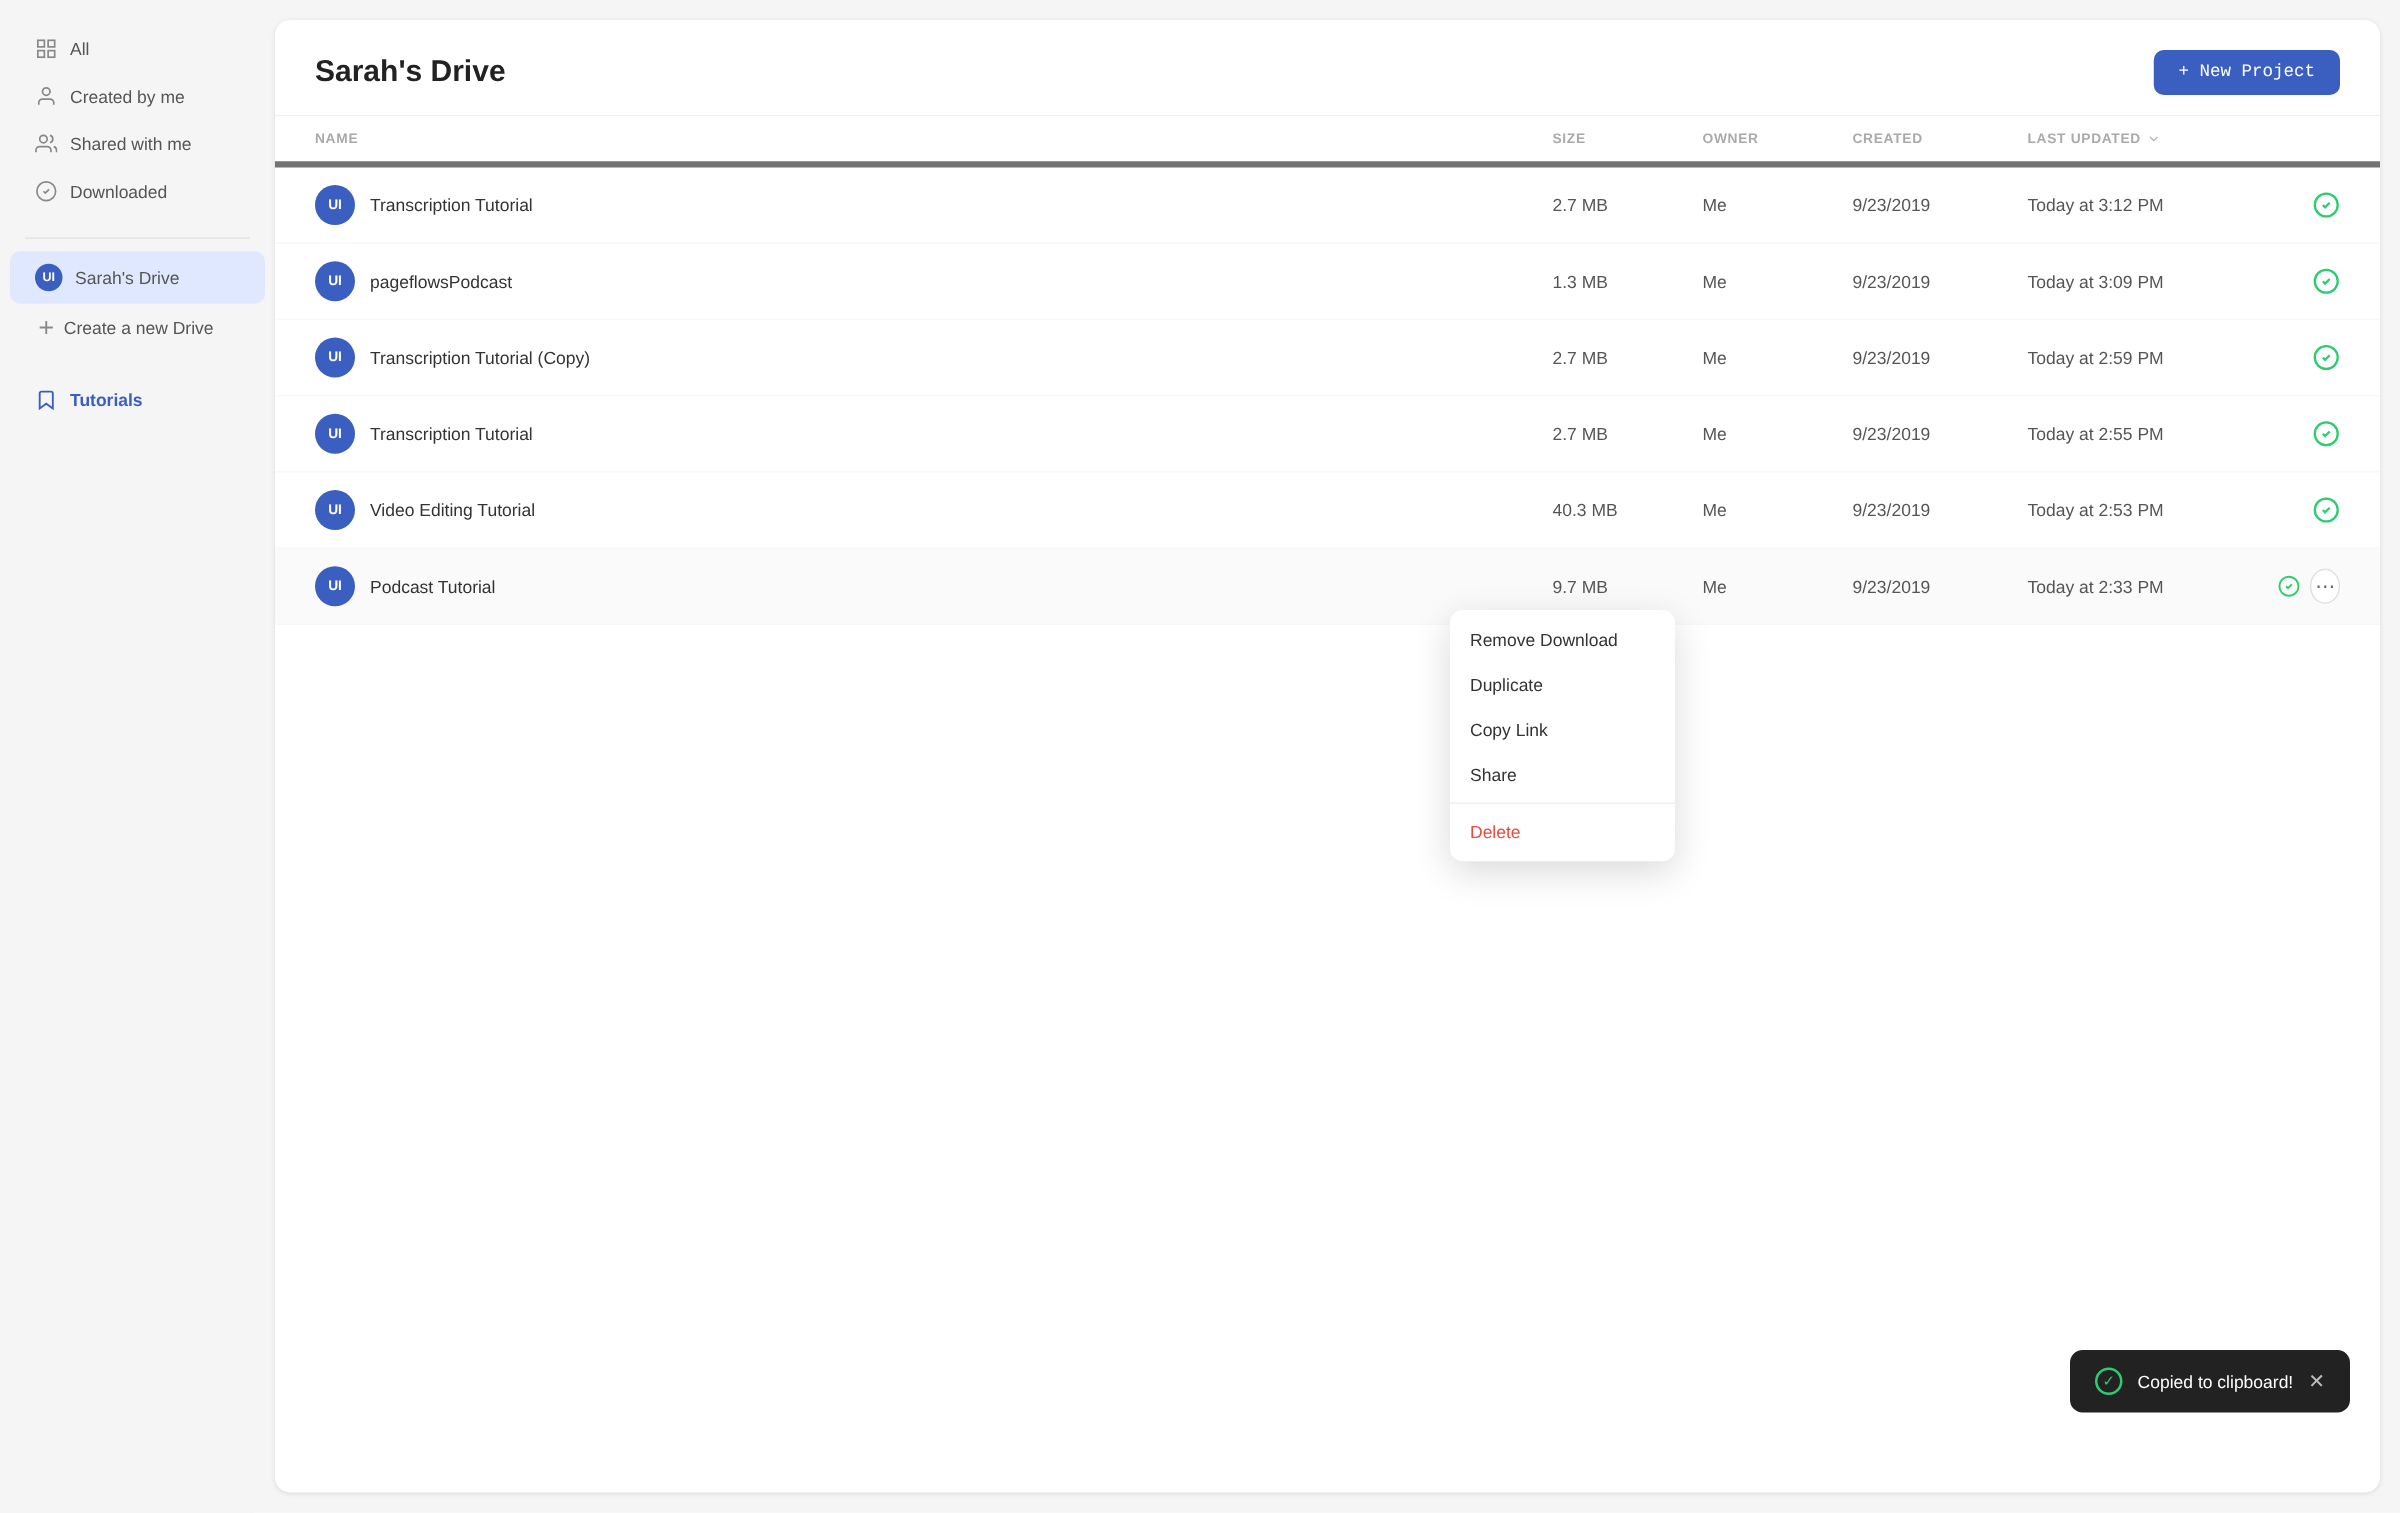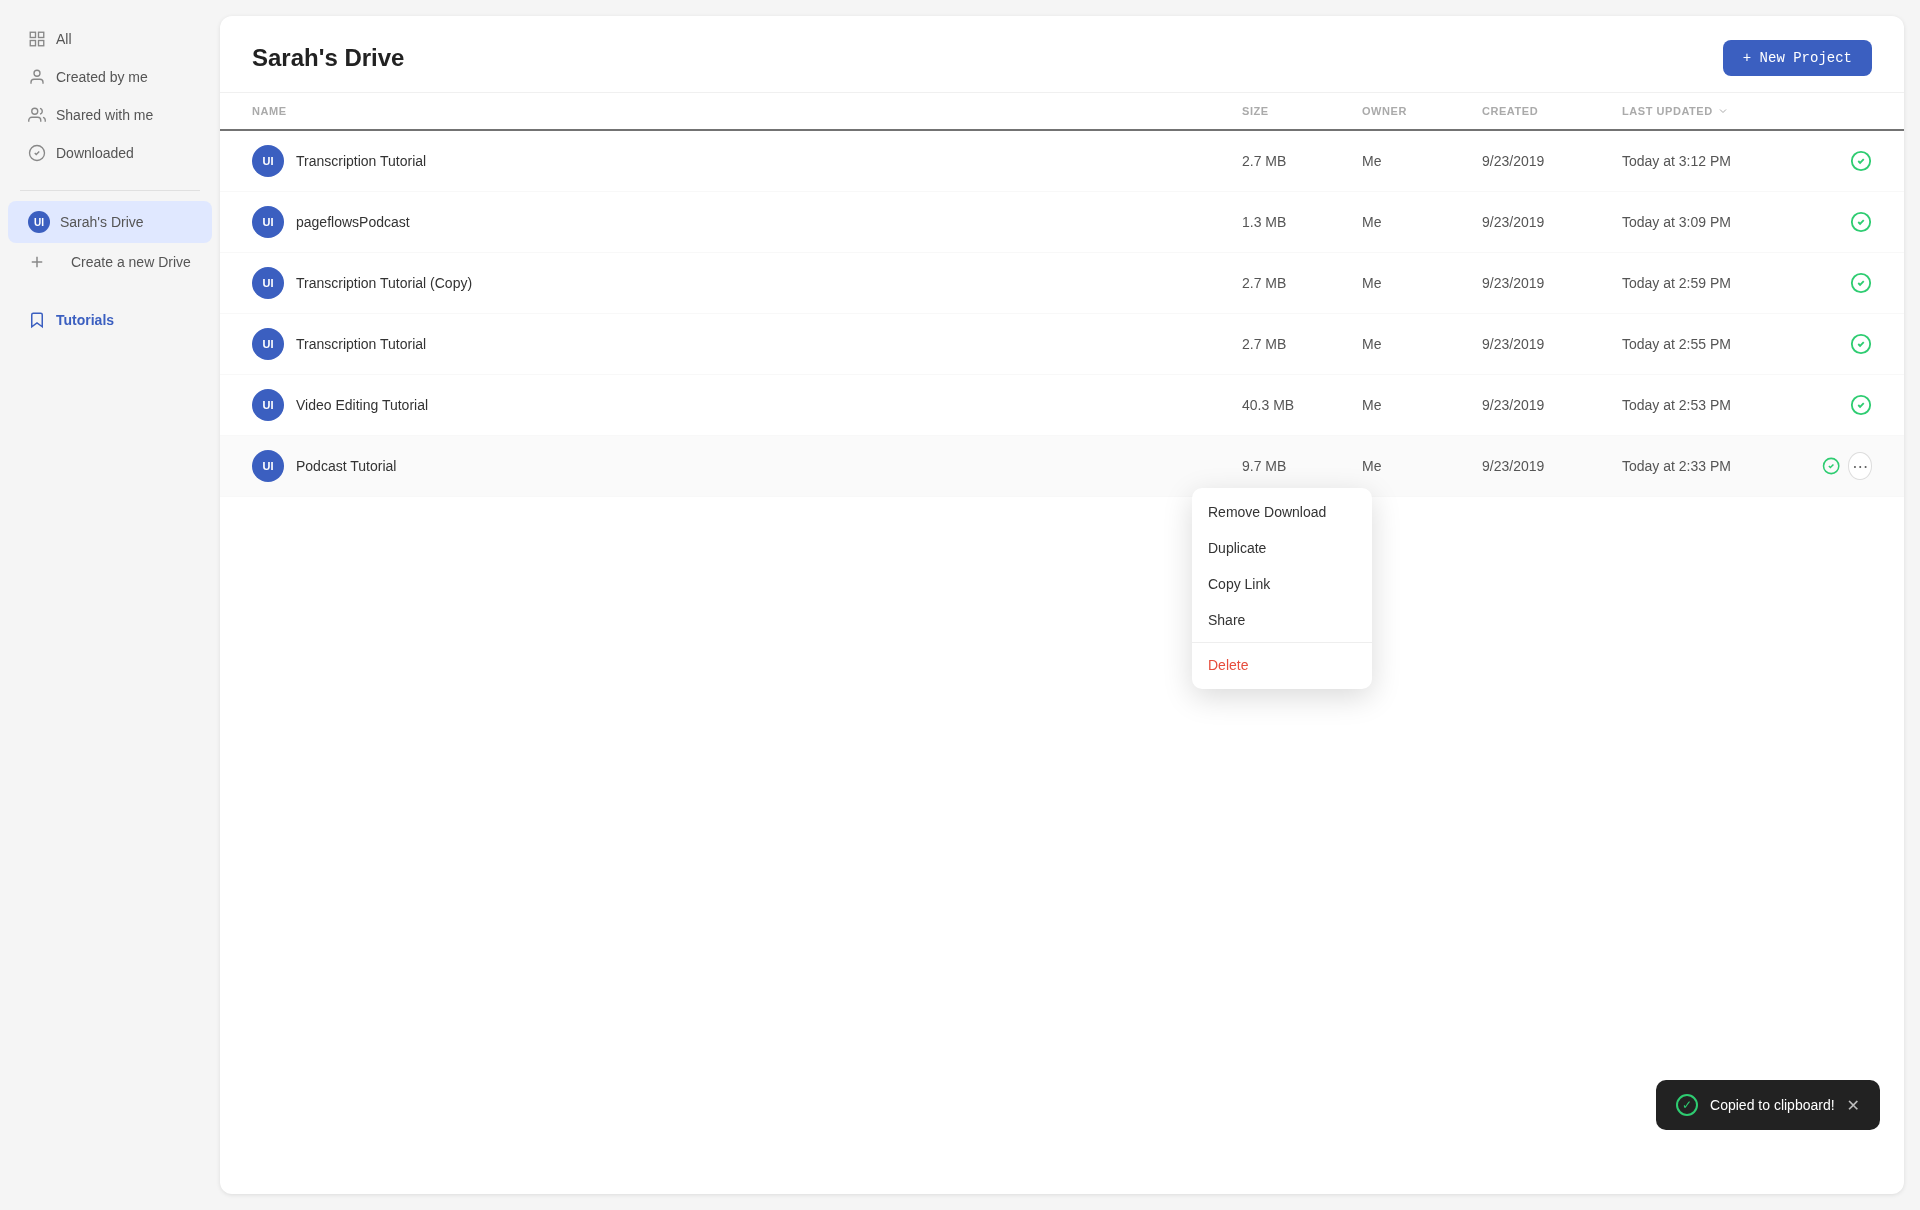--- a/index.html
+++ b/index.html
@@ -140,21 +140,21 @@
       align-items: center;
       justify-content: center;
       color: white;
       font-size: 10px;
       font-weight: 700;
       flex-shrink: 0;
     }
     .sidebar-create {
       display: flex;
       align-items: center;
-      gap: 25px;
+      gap: 5px;
       padding: 10px 20px;
       cursor: pointer;
       border-radius: 8px;
       margin: 0 8px;
       font-size: 14px;
       color: #555;
     }
     .sidebar-create-icon {
       width: 18px;
       height: 18px;
@@ -211,21 +211,21 @@
       align-items: center;
       gap: 6px;
       font-family: Liberation Mono, monospace;
     }
 
     
     .table-header {
       display: grid;
       grid-template-columns: 1fr 120px 120px 140px 200px 50px;
       padding: 12px 32px;
-      border-bottom: 2px solid #737373;
+      border-bottom: 5px solid #737373;
       background: white;
     }
     .table-header-cell {
       font-size: 11px;
       font-weight: 600;
       color: #aaa;
       letter-spacing: 0.05em;
       text-transform: uppercase;
     }
     .table-header-cell.sortable {
@@ -309,21 +309,21 @@
       align-items: center;
       justify-content: center;
       color: #666;
       font-size: 16px;
     }
 
     
     .context-menu {
       position: absolute;
       top: 488px;
-      right: 548px;
+      right: 580px;
       background: white;
       border-radius: 10px;
       box-shadow: 0 8px 30px rgba(0,0,0,0.15);
       width: 180px;
       padding: 6px 0;
       z-index: 100;
     }
     .context-menu-item {
       padding: 10px 16px;
       font-size: 14px;

